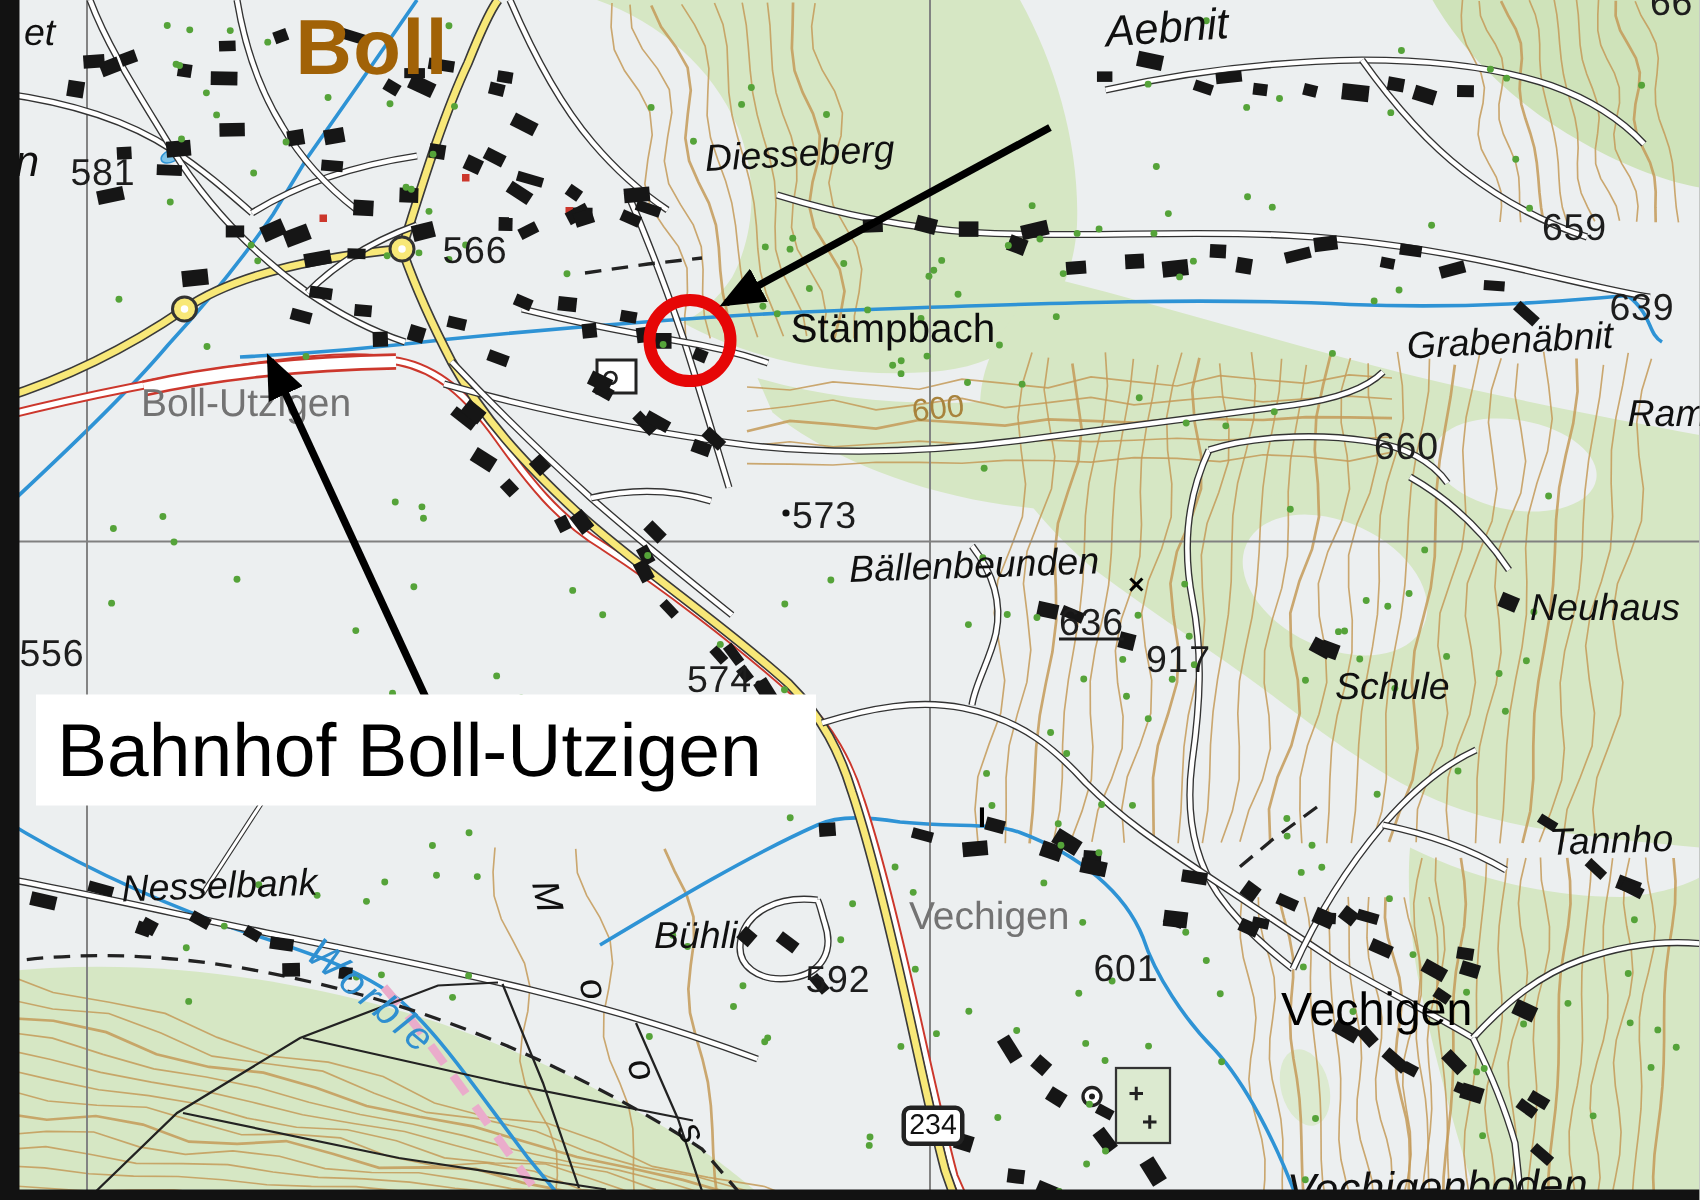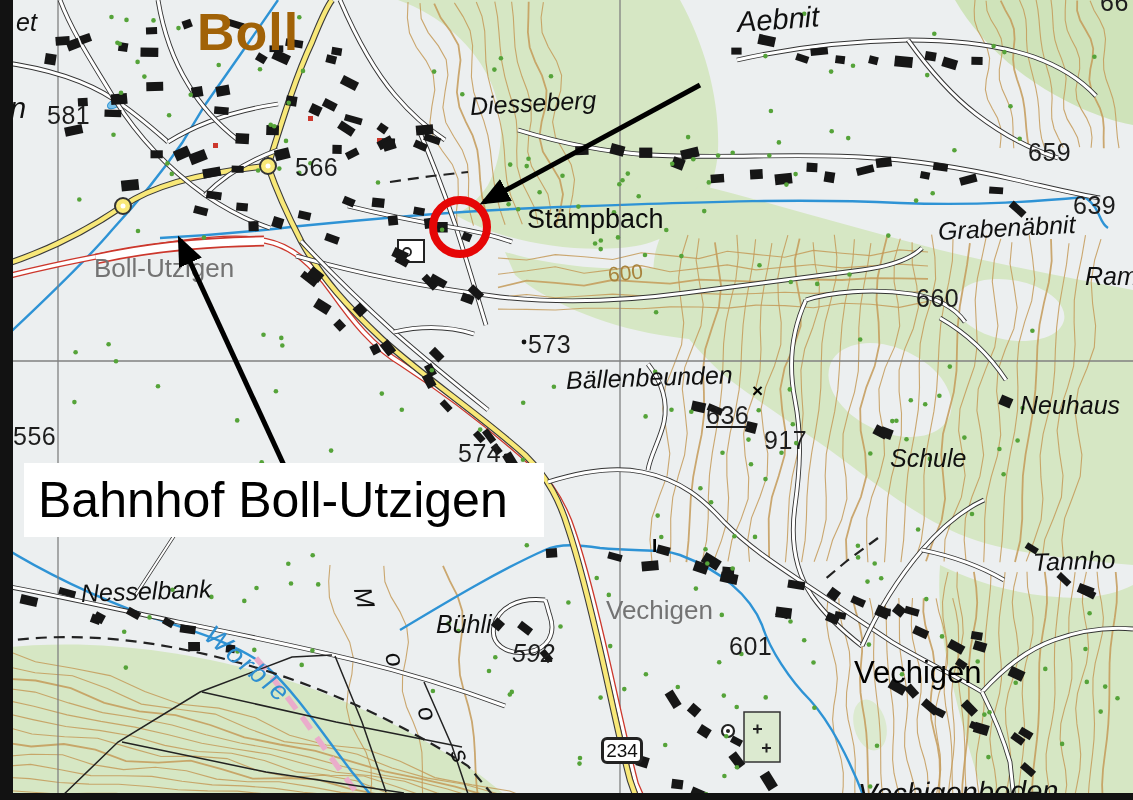--- a/index.html
+++ b/index.html
@@ -695,21 +695,21 @@
       <div class="lbl num" style="left: 458px; top: 441px;">574</div>
       <div class="lbl field" style="left: 890px; top: 446px;">Schule</div>
       <div class="lbl field" style="left: 81px; top: 581px; transform: rotate(-2deg);">Nesselbank</div>
       <div class="lbl river" style="left: 208px; top: 618px; transform: rotate(40deg);">Worble</div>
       <div class="lbl field" style="left: 362px; top: 575px; transform: rotate(78deg);">M</div>
       <div class="lbl field" style="left: 393px; top: 640px; transform: rotate(75deg);">o</div>
       <div class="lbl field" style="left: 425px; top: 694px; transform: rotate(72deg);">o</div>
       <div class="lbl field" style="left: 458px; top: 737px; transform: rotate(68deg);">s</div>
       <div class="lbl field" style="left: 1033px; top: 550px; transform: rotate(-2deg);">Tannho</div>
       <div class="lbl field" style="left: 436px; top: 612px;">Bühli</div>
-      <div class="lbl num" style="left: 512px; top: 641px; font-style: italic;">592</div>
+      <div class="lbl num" style="left: 537px; top: 641px;">592</div>
       <div class="lbl red" style="left: 606px; top: 597px;">Vechigen</div>
       <div class="lbl num" style="left: 729px; top: 634px;">601</div>
       <div class="lbl town-lg2" style="left: 854px; top: 657px;">Vechigen</div>
       <div class="lbl field-lg" style="left: 858px; top: 780px; transform: rotate(-1deg);">Vechigenboden</div>
       <div class="lbl num" style="left: 1100px; top: -10px;">66</div>
       <div class="lbl sym" style="left: 752px; top: 381px;">×</div>
       <div class="lbl sym" style="left: 652px; top: 536px;">I</div>
     </div>
 
   <div id="shield">

